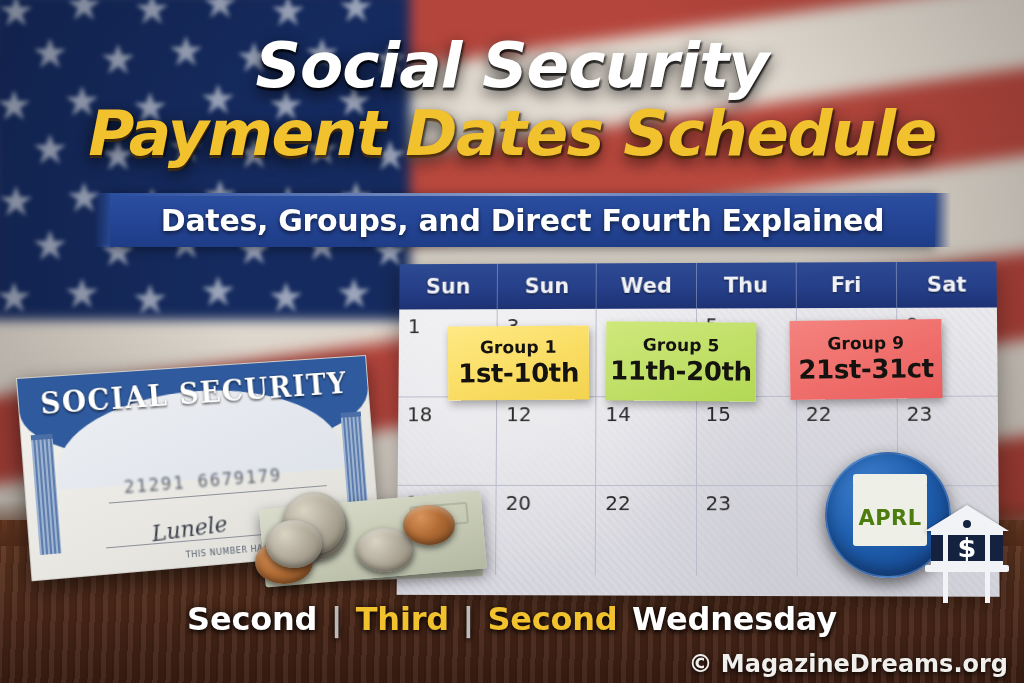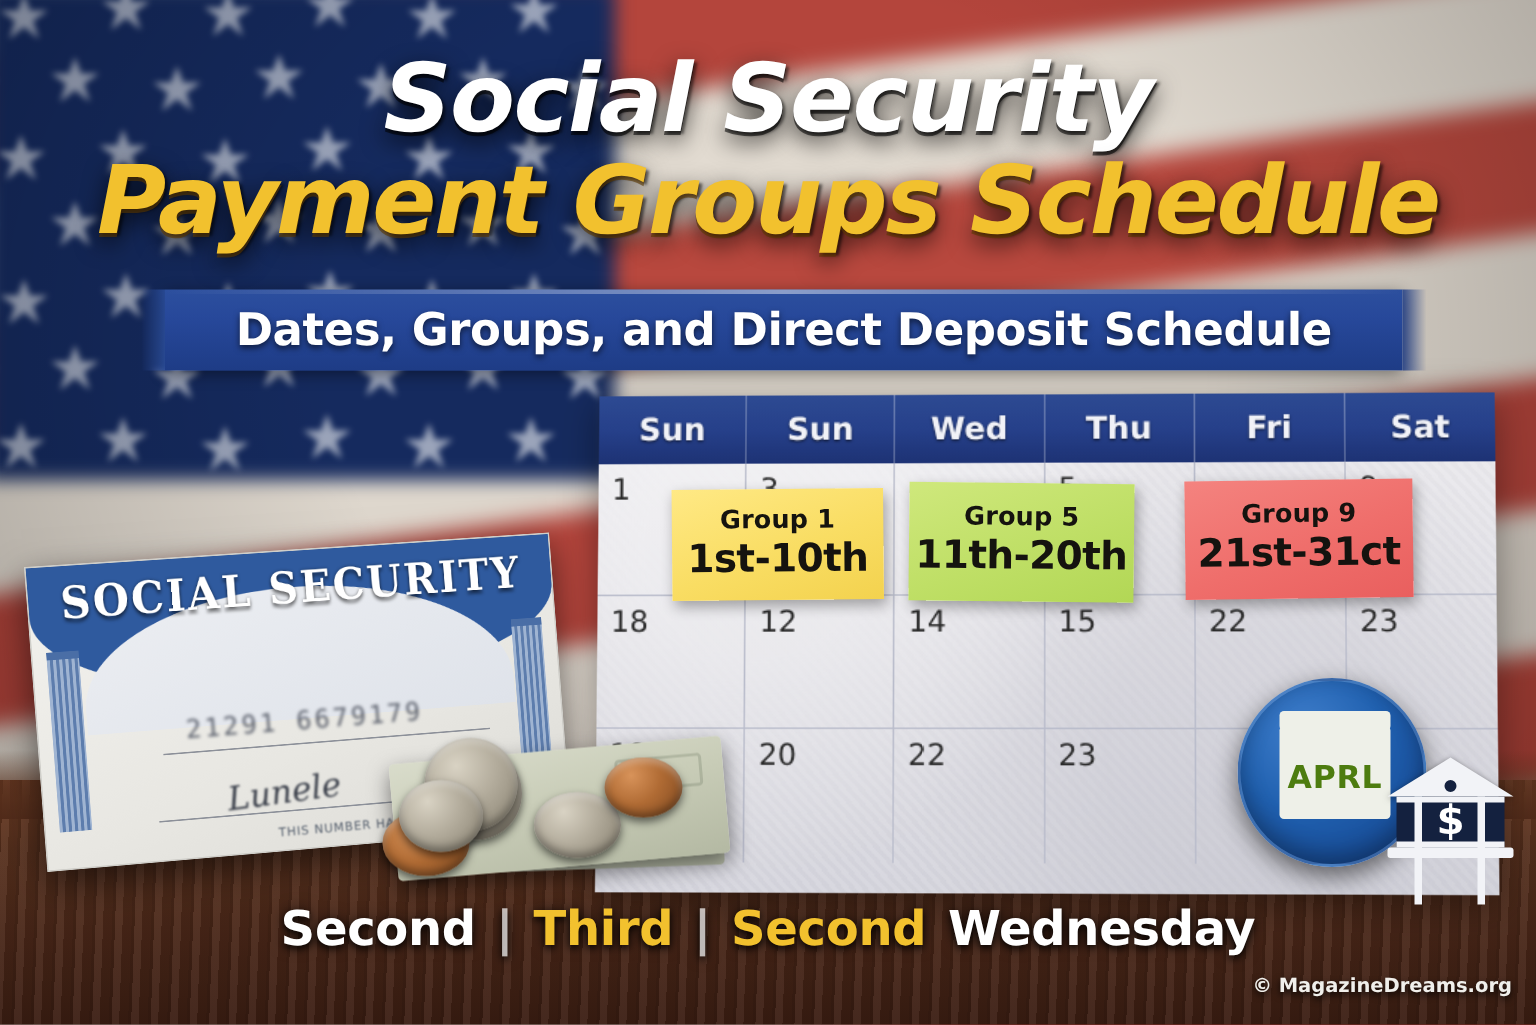--- a/index.html
+++ b/index.html
@@ -203,21 +203,21 @@
      font-family:"DejaVu Sans", sans-serif; font-weight:700; font-size:27px; line-height:34px; color:#fff; }
 
   
   .bottom{ position:absolute; left:0; top:600px; width:1024px; text-align:center; z-index:30; }
   .bottom span{ font-family:"DejaVu Sans", sans-serif; font-weight:700; font-size:32px;
      text-shadow:0 2px 5px rgba(0,0,0,.85), 0 0 10px rgba(0,0,0,.6); letter-spacing:-.2px;text-align:right; }
   .b-white{ color:#ffffff; } .b-gold{ color:#f2c12e; }
   .b-sep{ color:rgba(255,255,255,.70); font-weight:400; padding:0 9px; }
 
   .credit{ position:absolute; right:16px; top:650px; z-index:30;
-    font-family:"DejaVu Sans", sans-serif; font-weight:700; font-size:13px; color:#f0efeb;
+    font-family:"DejaVu Sans", sans-serif; font-weight:700; font-size:24px; color:#f0efeb;
     text-shadow:0 2px 5px rgba(0,0,0,.9); }
 </style>
 </head>
 <body>
 
 <div id="stage">
 
   <div class="bg-flag">
     <div class="bg-stripes"></div>
     <div class="bg-union"></div>
@@ -403,26 +403,26 @@
     <div class="bank-dot"></div>
     <div class="bank-body"></div>
     <div class="bank-col" style="left:18px; top:26px;"></div>
     <div class="bank-col" style="left:60px; top:26px;"></div>
     <div class="bank-s">$</div>
     <div class="bank-base"></div>
   </div>
 
   <div class="title-wrap">
     <div class="t-main">Social Security</div>
-    <div class="t-sub">Payment Groups Schedule</div>
+    <div class="t-sub">Payment Dates Schedule</div>
   </div>
 
   <div class="sub-bar">
     <div class="sub-bar-hl"></div>
-    <div class="sub-bar-txt">Dates, Groups, and Direct Deposit Schedule</div>
+    <div class="sub-bar-txt">Dates, Groups, and Direct Fourth Explained</div>
   </div>
 
   <div class="bottom">
     <span class="b-white">Second</span>
     <span class="b-sep">|</span>
     <span class="b-gold">Third</span>
     <span class="b-sep">|</span>
     <span class="b-gold">Second</span>
     <span class="b-white" style="padding-left:10px;">Wednesday</span>
   </div>

